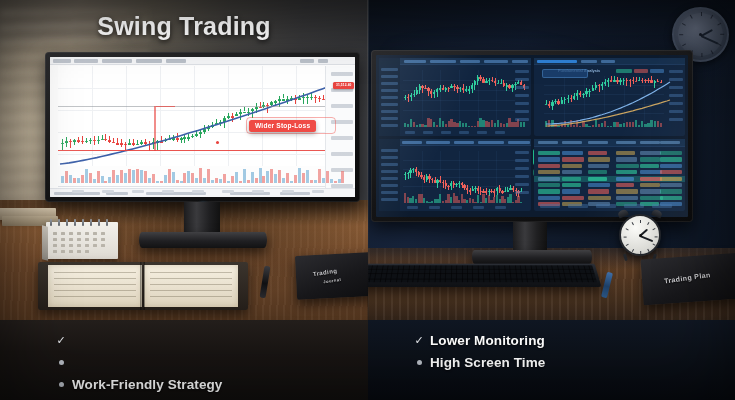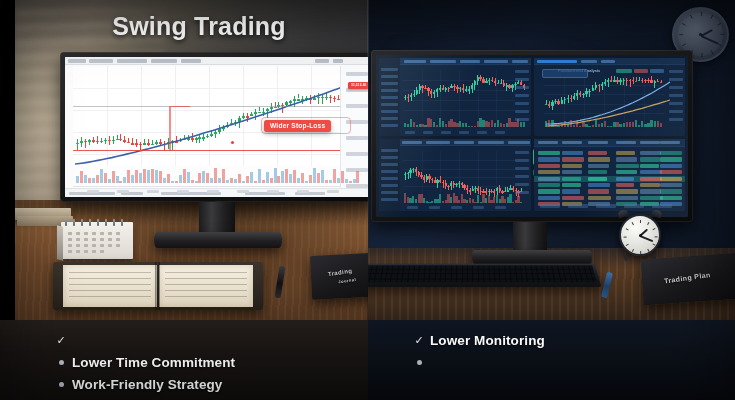--- a/index.html
+++ b/index.html
@@ -3,21 +3,21 @@
 <meta charset="utf-8">
 <style>
   * { box-sizing: border-box; margin:0; padding:0; }
   html,body { width:735px; height:400px; overflow:hidden; background:#000; }
   body { font-family:"Liberation Sans", sans-serif; }
 
   #stage { position:relative; width:735px; height:400px; overflow:hidden; }
 
   
   .half { position:absolute; top:0; height:400px; overflow:hidden; }
-  #left-half  { left:15px;   width:368px; }
+  #left-half  { left:0;   width:368px; }
   #right-half { left:368px; width:367px; }
 
   .bg-left {
     position:absolute; inset:0;
     background:
       linear-gradient(180deg, rgba(0,0,0,.42) 0%, rgba(0,0,0,.18) 14%, rgba(0,0,0,0) 30%),
       linear-gradient(100deg,#8d8476 0%, #9b9081 18%, #7e7668 34%, #5d5a55 52%, #4a4a4c 70%, #3b3d42 100%);
   }
   .bg-left-glow {
     position:absolute; left:-10px; top:40px; width:160px; height:210px;
@@ -1671,35 +1671,35 @@
   <div class="seam"></div>
 
   <div id="bottom-bar">
     <div class="bb-half" id="bb-left">
       <div class="bullets" id="left-bullets" style="left:50px;">
           <div class="bullet">
             <span class="mark check">✓</span>
           </div>
           <div class="bullet">
             <span class="mark"><span class="dot"></span></span>
-            <span class="txt">Lower Time Commitment</span>
           </div>
           <div class="bullet">
             <span class="mark"><span class="dot"></span></span>
             <span class="txt">Work-Friendly Strategy</span>
           </div>
         </div>
     </div>
     <div class="bb-half" id="bb-right">
       <div class="bullets" id="right-bullets" style="left:40px;">
           <div class="bullet">
             <span class="mark check">✓</span>
             <span class="txt">Lower Monitoring</span>
           </div>
           <div class="bullet">
             <span class="mark"><span class="dot"></span></span>
+            <span class="txt">High Screen Time</span>
           </div>
         </div>
     </div>
   </div>
 
   <div class="vignette"></div>
 </div>
 
 </body></html>

